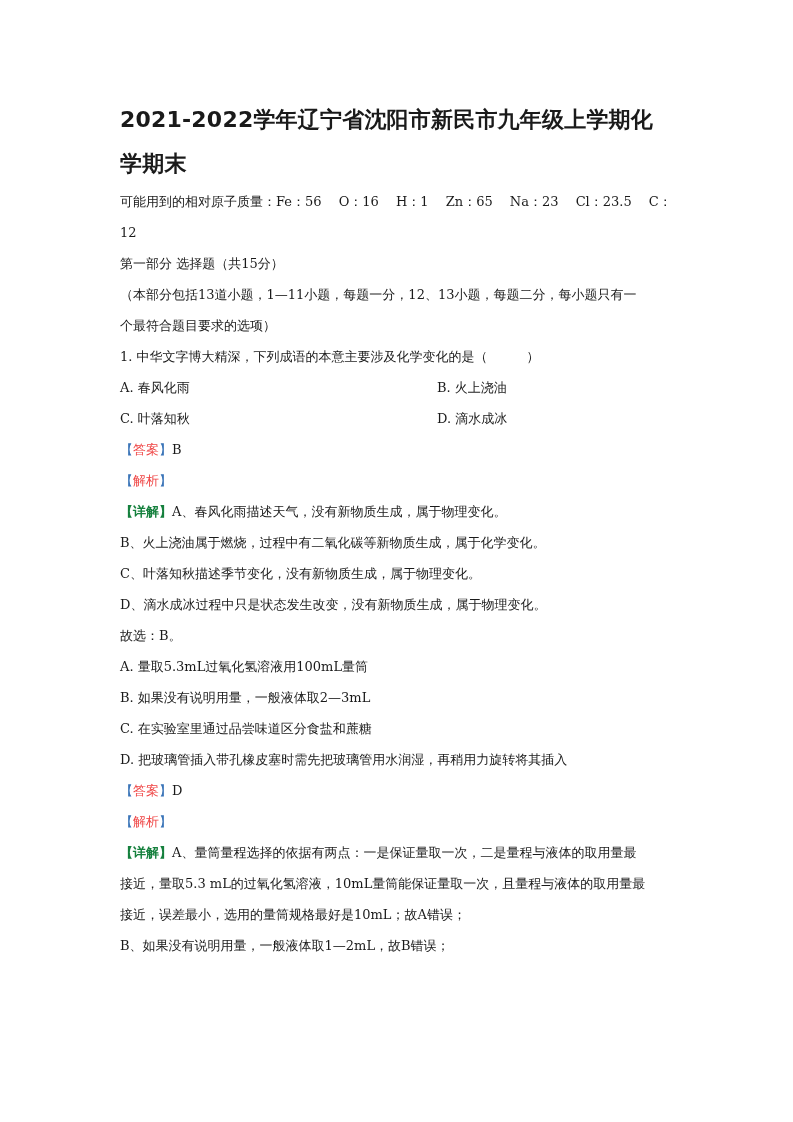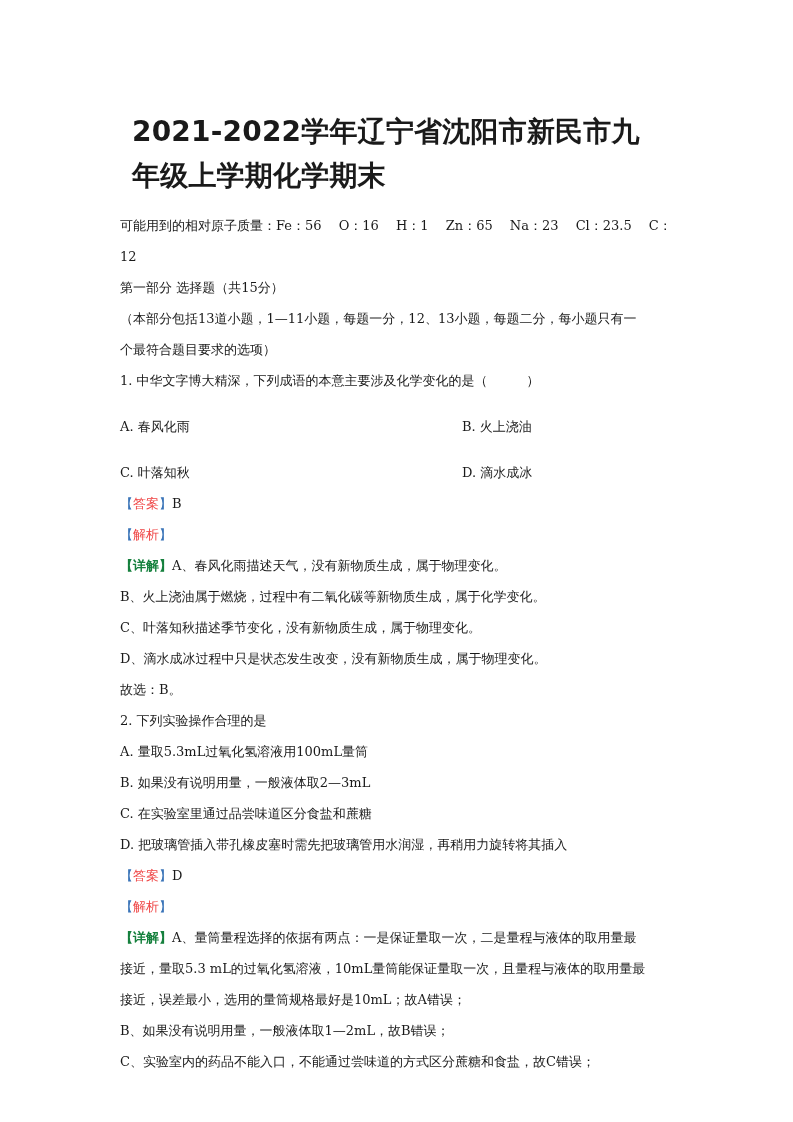--- a/index.html
+++ b/index.html
@@ -1,25 +1,25 @@
 <!DOCTYPE html>
 <html><head>
   <meta charset="utf-8">
   <style>
     html, body { margin: 0; padding: 0; background: #ffffff; }
     body { width: 793px; height: 1122px; position: relative; overflow: hidden;
       font-family: "DejaVu Serif", "Liberation Serif", serif; color: #1a1a1a; }
     .page { position: absolute; left: 120px; top: 98px; width: 555px; }
-    .title { font-family: "DejaVu Sans", "Liberation Sans", sans-serif; font-size: 28px; font-weight: bold;
-      line-height: 44px; margin: 12px; letter-spacing: 0.2px; }
+    .title { font-family: "DejaVu Sans", "Liberation Sans", sans-serif; font-size: 22px; font-weight: bold;
+      line-height: 44px; margin: 0; letter-spacing: 0.2px; }
     .line { font-size: 13px; line-height: 31px; white-space: nowrap; margin: 0; }
     .center { }
-    .opts { position: relative; height: 31px; margin-top: 15px; }
+    .opts { position: relative; height: 31px; }
     .opts .left { position: absolute; left: 0; top: 0; }
-    .opts .right { position: absolute; left: 342px; top: 0; }
+    .opts .right { position: absolute; left: 317px; top: 0; }
     .tag-blue { color: #3a74b8; }
     .tag-blue .in { color: #ef4444; }
     .tag-bold { font-weight: bold; color: #15803d; }
   </style>
 </head>
 <body>
 
 <div class="page">
   <p class="title">2021-2022学年辽宁省沈阳市新民市九年级上学期化学期末</p>
 
@@ -49,32 +49,30 @@
     <p class="line">
       <span class="tag-bold">【详解】</span><span>A、春风化雨描述天气，没有新物质生成，属于物理变化。</span>
     </p>
     <p class="line">B、火上浇油属于燃烧，过程中有二氧化碳等新物质生成，属于化学变化。</p>
     <p class="line">C、叶落知秋描述季节变化，没有新物质生成，属于物理变化。</p>
     <p class="line">D、滴水成冰过程中只是状态发生改变，没有新物质生成，属于物理变化。</p>
     <p class="line">故选：B。</p>
   </div>
 
   <div>
-    <p class="line">2. 下列实验操作合理的是</p>
     <p class="line">A. 量取5.3mL过氧化氢溶液用100mL量筒</p>
     <p class="line">B. 如果没有说明用量，一般液体取2—3mL</p>
     <p class="line">C. 在实验室里通过品尝味道区分食盐和蔗糖</p>
     <p class="line">D. 把玻璃管插入带孔橡皮塞时需先把玻璃管用水润湿，再稍用力旋转将其插入</p>
     <p class="line">
       <span class="tag-blue"><span>【</span><span class="in">答案</span><span>】</span></span><span>D</span>
     </p>
     <p class="line">
       <span class="tag-blue"><span>【</span><span class="in">解析</span><span>】</span></span>
     </p>
     <p class="line">
       <span class="tag-bold">【详解】</span><span>A、量筒量程选择的依据有两点：一是保证量取一次，二是量程与液体的取用量最</span>
     </p>
     <p class="line">接近，量取5.3 mL的过氧化氢溶液，10mL量筒能保证量取一次，且量程与液体的取用量最</p>
     <p class="line">接近，误差最小，选用的量筒规格最好是10mL；故A错误；</p>
     <p class="line">B、如果没有说明用量，一般液体取1—2mL，故B错误；</p>
-    <p class="line">C、实验室内的药品不能入口，不能通过尝味道的方式区分蔗糖和食盐，故C错误；</p>
   </div>
 </div>
 
 </body></html>

